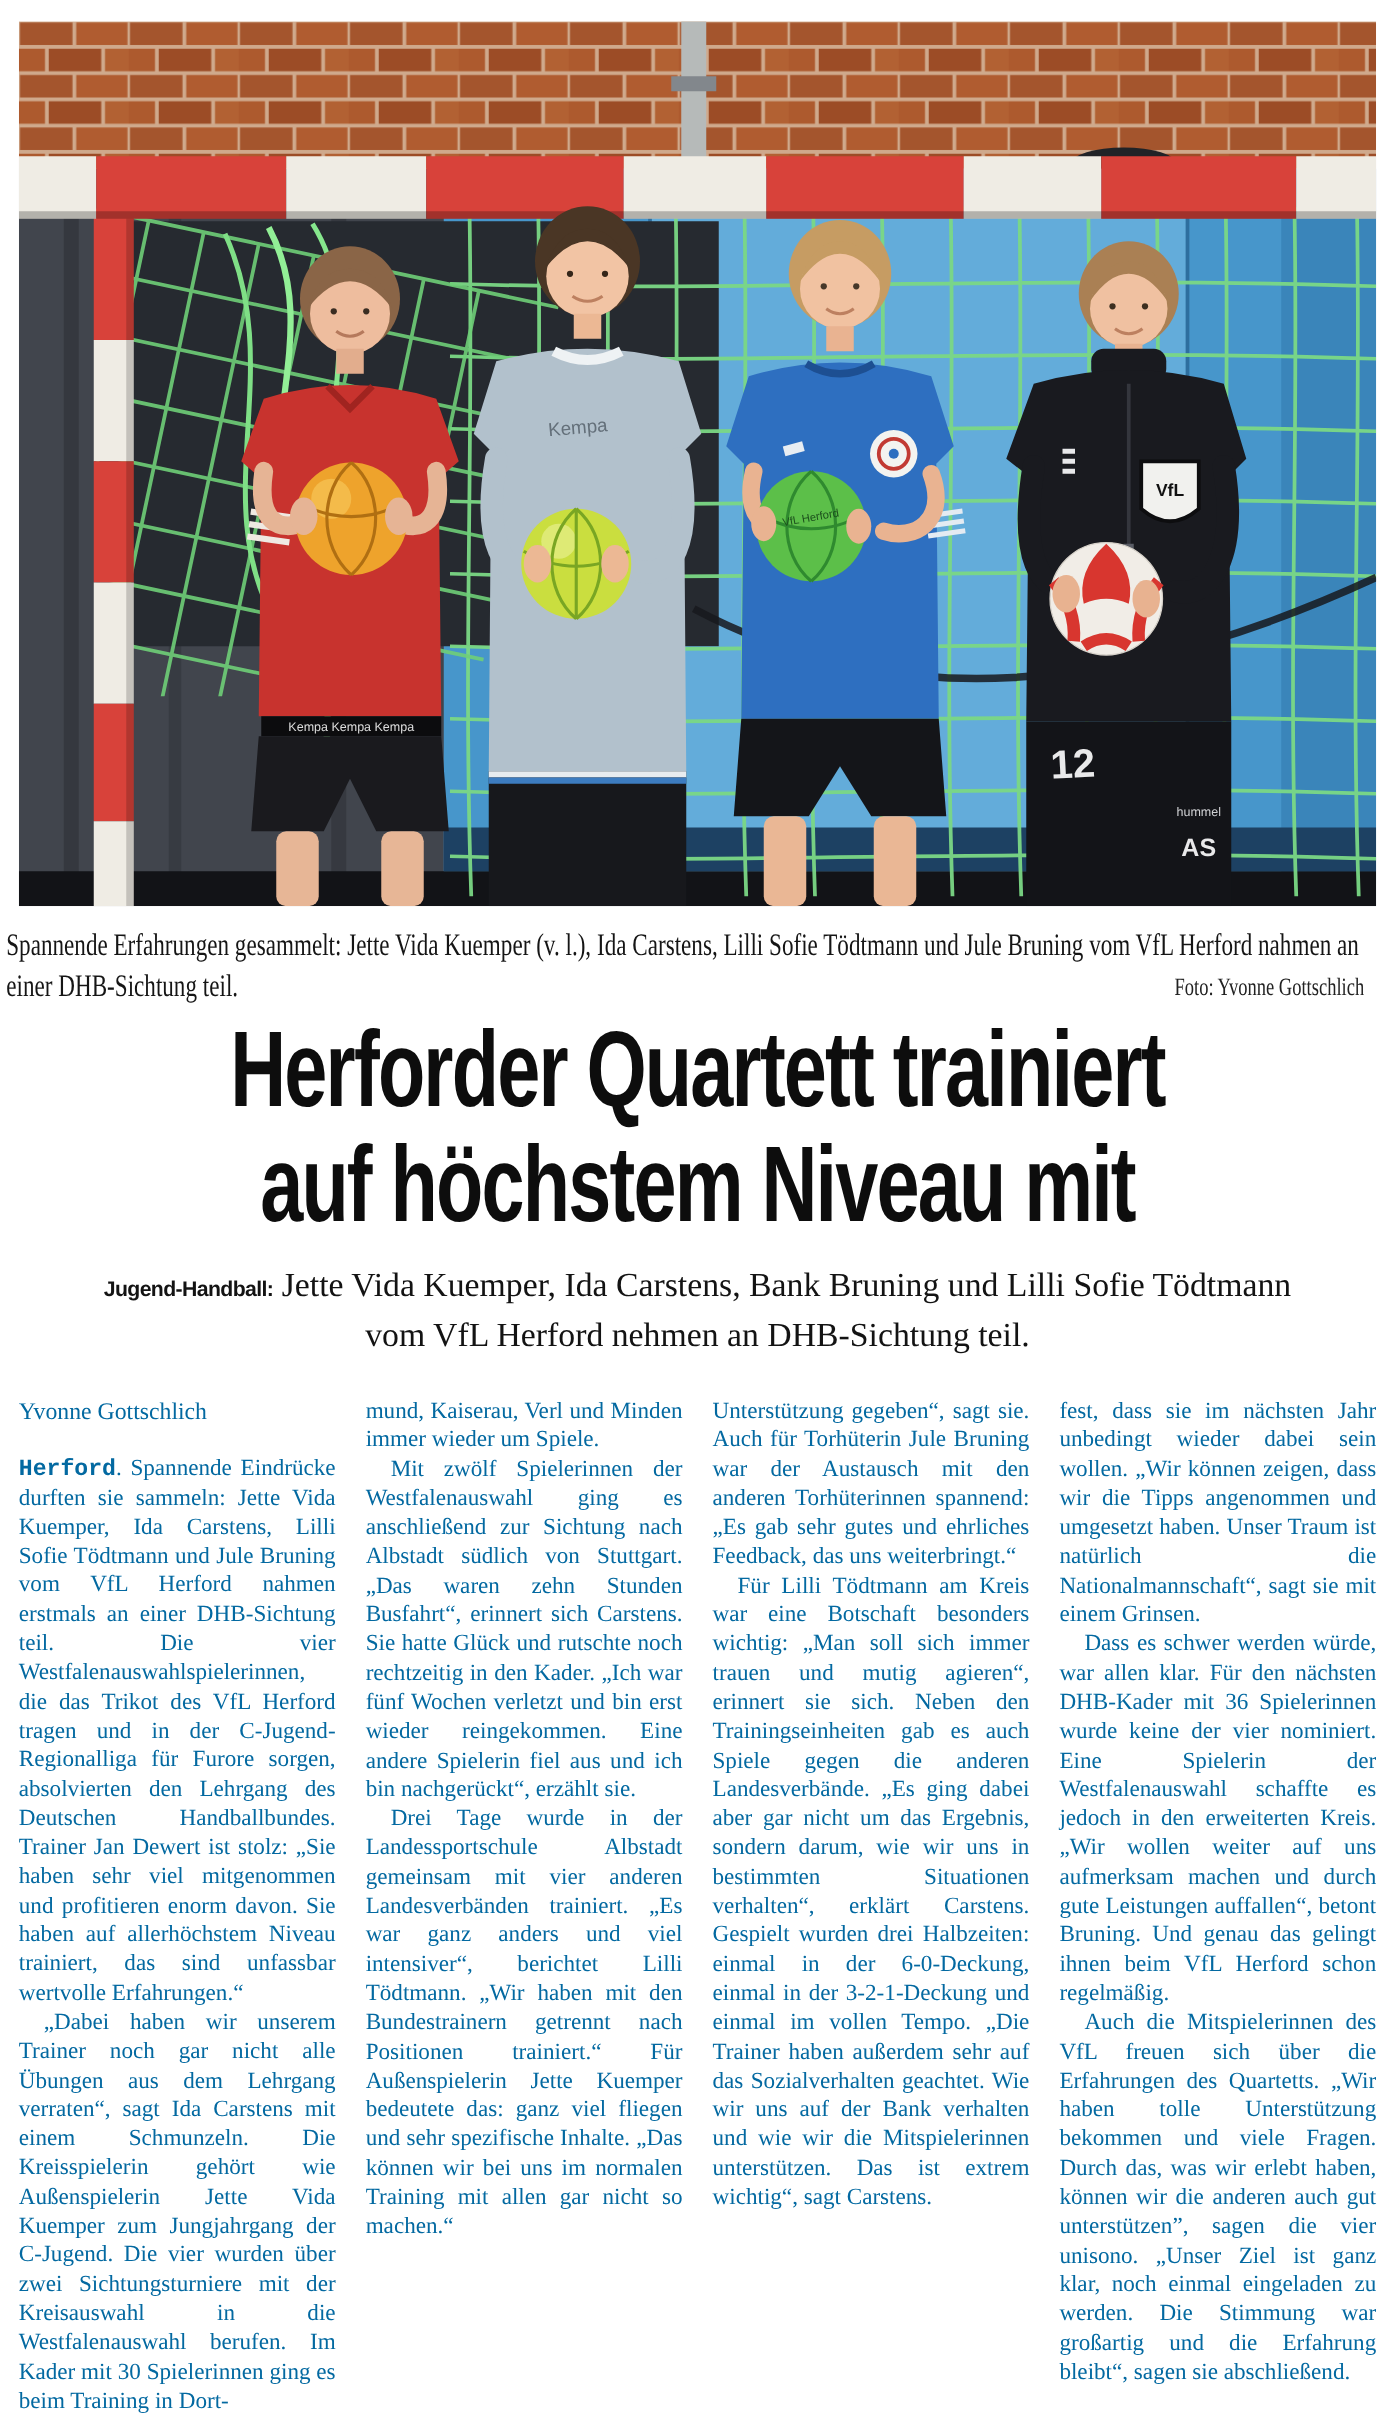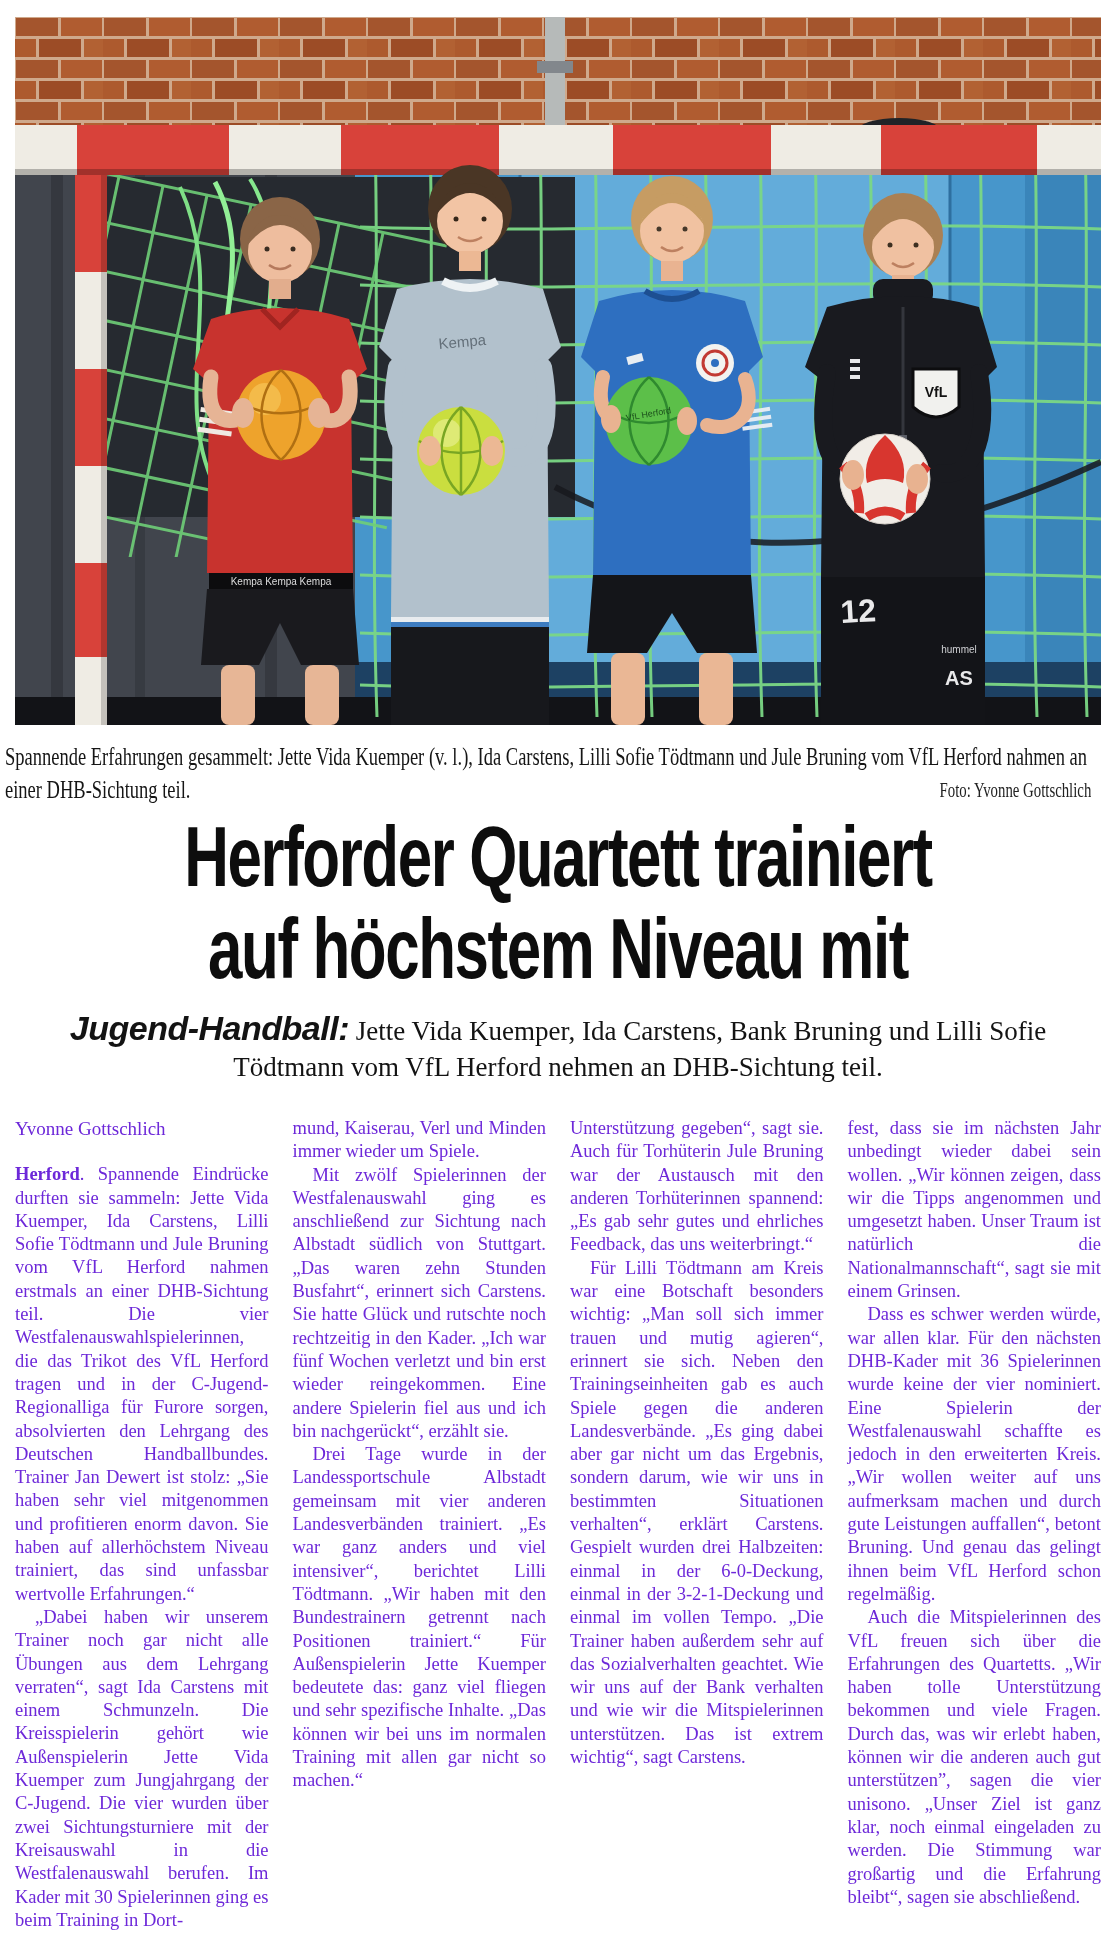--- a/index.html
+++ b/index.html
@@ -57,45 +57,44 @@
   .subhead {
     margin: 16px auto 0 auto;
     width: 985px;
     text-align: center;
     font: 27px/36px "Liberation Serif", serif;
     color: #131313;
   }
   .kicker {
     font-family: "Liberation Sans", sans-serif;
     font-weight: bold;
-    font-size: 34px;
+    font-size: 17px;
     letter-spacing: -0.5px;
-    font-style: italic;
   }
   
   .body-wrap { margin: 14px 15px 0 15px; width: 1086px; }
   .columns {
     display: flex;
     gap: 24px;
     font: 18.5px/23.3px "Liberation Serif", serif;
-    color: #6d28d9;
+    color: #0369a1;
     text-align: justify;
     hyphens: auto;
     margin-top: 32px;
     -webkit-hyphens: auto;
   }
   .col { flex: 1 1 0; min-width: 0; }
   .byline {
     font: 19px/23.3px "Liberation Serif", serif;
     margin-bottom: 23px;
     text-align: left;
   }
   .col p { margin: 0; }
   .col p.indent { text-indent: 20px; }
-  .lead { font-weight: bold; }
+  .lead { font-weight: bold; font-family: Liberation Mono, monospace; }
 </style>
 </head>
 <body>
 
 <div class="page">
 
   <figure class="photo">
     <svg width="1086" height="708" viewBox="0 0 1086 708" xmlns="http://www.w3.org/2000/svg">
       <defs>
         <pattern id="bricks" width="88" height="42" patternUnits="userSpaceOnUse">

